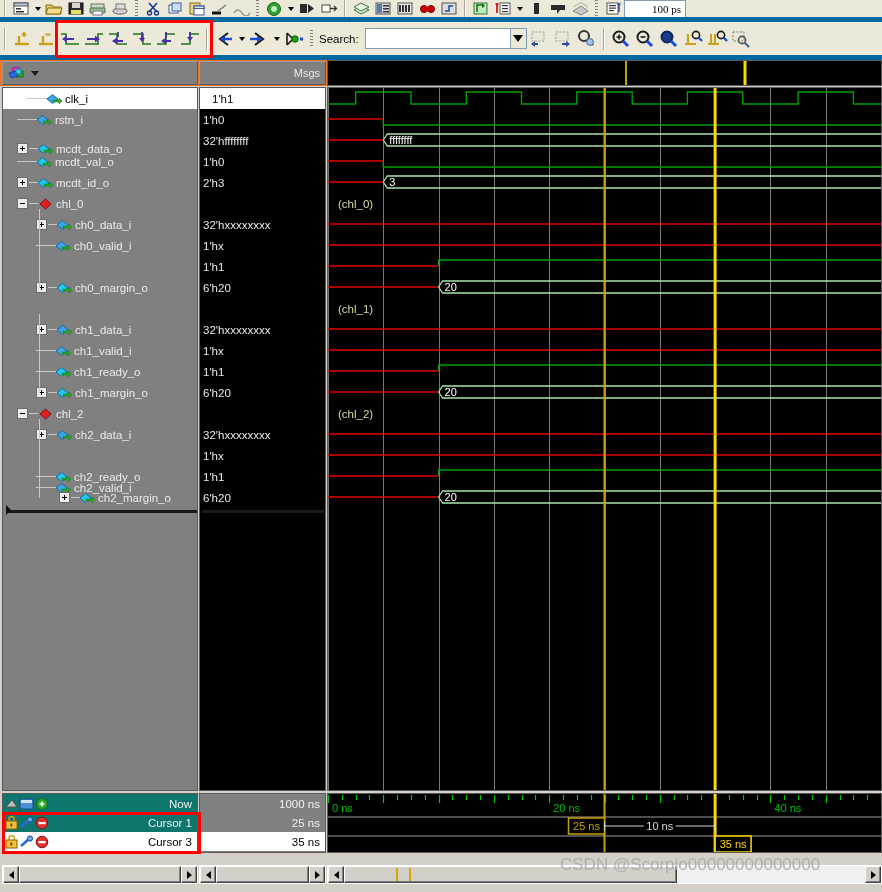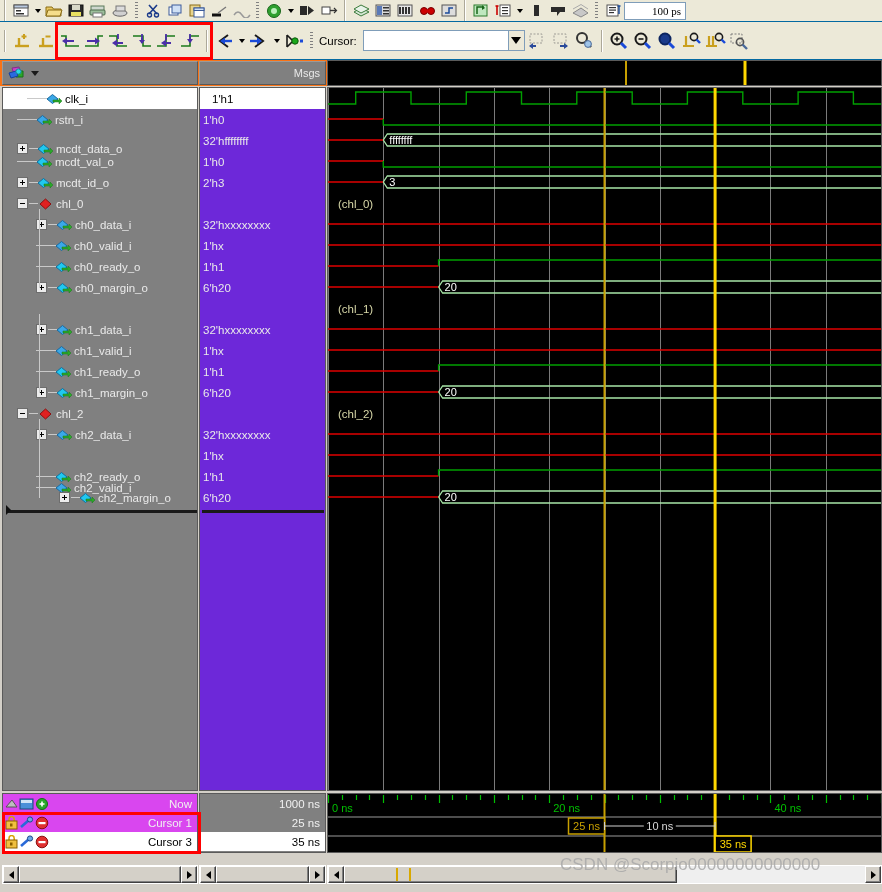--- a/index.html
+++ b/index.html
@@ -10,21 +10,21 @@
     font-size: 11px;
     background: #d4d0c8;
     overflow: hidden;
   }
   #app { position: relative; width: 882px; height: 892px; }
 
   
   .toolbar {
     position: absolute; left: 0; width: 882px;
     background: #ece9d8;
-    border-bottom: 1px solid #0369a1;
+    border-bottom: 5px solid #0369a1;
     display: flex; align-items: center;
   }
   #toolbar-top { top: 0; height: 22px; overflow: hidden; }
   #toolbar-main { top: 22px; height: 38px; }
 
   .tb-sep {
     width: 2px; height: 22px; margin: 0 4px;
     border-left: 1px solid #aca899;
     border-right: 1px solid #fff;
     flex: 0 0 auto;
@@ -141,21 +141,21 @@
   #pane-names {
     position: absolute; left: 2px; top: 27px;
     width: 196px; height: 704px;
     background: #808080;
     border: 1px solid #5a5a5a;
     overflow: hidden;
   }
   #pane-values {
     position: absolute; left: 199px; top: 27px;
     width: 127px; height: 704px;
-    background: #6d28d9;
+    background: #000000;
     border: 1px solid #5a5a5a;
     overflow: hidden;
   }
   #pane-wave {
     position: absolute; left: 327px; top: 27px;
     width: 555px; height: 704px;
     background: #000;
     border: 1px solid #5a5a5a;
     overflow: hidden;
   }
@@ -211,21 +211,21 @@
   
   .sig-ico { width: 15px; height: 12px; flex: 0 0 auto; position: relative; }
 
   
   #wave-svg { position: absolute; left: 0; top: 0; }
 
   
   #cursor-pane-names {
     position: absolute; left: 2px; top: 733px;
     width: 196px; height: 60px;
-    background: #d946ef; border: 1px solid #5a5a5a;
+    background: #0f766e; border: 1px solid #5a5a5a;
   }
   #cursor-pane-values {
     position: absolute; left: 199px; top: 733px;
     width: 127px; height: 60px;
     background: #808080; border: 1px solid #5a5a5a;
   }
   #cursor-pane-wave {
     position: absolute; left: 327px; top: 733px;
     width: 555px; height: 60px;
     background: #000; border: 1px solid #5a5a5a;
@@ -571,21 +571,21 @@
     <div class="tb-btn">
       <svg width="24" height="22">
         <path d="M5 5 L11 11 L5 17 M5 5 L5 17" stroke="#1a1a1a" stroke-width="1.6" fill="none"></path>
         <circle cx="13" cy="11" r="3.2" fill="#1aa81a" stroke="#0d5a0d"></circle>
         <rect x="18" y="9.5" width="3" height="3" fill="#1a4ad8"></rect>
       </svg>
     </div>
 
     <div class="dotsep"></div>
 
-    <div class="search-label">Cursor:</div>
+    <div class="search-label">Search:</div>
     <div class="search-combo">
       <input class="search-input" type="text" value="" placeholder="" style="">
       <div class="search-drop"></div>
     </div>
 
     <div class="tb-btn">
       <svg width="22" height="22">
         <g opacity=".6">
             <path d="M4 4 L16 4 L16 13 L4 13 Z" fill="none" stroke="#6d6d6d" stroke-dasharray="2 1.5"></path>
           </g>
@@ -750,30 +750,20 @@
         </div>
         <div class="row name-row" style="top: 147px;">
           <span class="indent" style="width:31px"></span>
           <span class="treeline"></span>
           <span class="connector"></span>
           <span class="sig-ico"><svg width="17" height="13" style="margin-left:-1px">
               <path d="M6.5 1.5 L12 6 L6.5 10.5 L1 6 Z" fill="#3aa8e8" stroke="#1a6aa0"></path>
               <path d="M7 7 L13 7 L13 5 L16 8 L13 11 L13 9 L7 9 Z" fill="#2aa82a" stroke="#1a7a1a" stroke-width=".5"></path>
             </svg></span>
           <span class="nm">ch0_valid_i</span>
-        </div>
-        <div class="row name-row" style="top: 168px;">
-          <span class="indent" style="width:31px"></span>
-          <span class="treeline"></span>
-          <span class="connector"></span>
-          <span class="sig-ico"><svg width="17" height="13" style="margin-left:-1px">
-              <path d="M6.5 1.5 L12 6 L6.5 10.5 L1 6 Z" fill="#20c8f0" stroke="#1070a0"></path>
-              <path d="M7 7 L13 7 L13 5 L16 8 L13 11 L13 9 L7 9 Z" fill="#2aa82a" stroke="#1a7a1a" stroke-width=".5"></path>
-            </svg></span>
-          <span class="nm">ch0_ready_o</span>
         </div>
         <div class="row name-row" style="top: 189px;">
           <span class="indent" style="width:31px"></span>
           <span class="expander plus"></span>
           <span class="connector"></span>
           <span class="sig-ico"><svg width="17" height="13" style="margin-left:-1px">
               <path d="M6.5 1.5 L12 6 L6.5 10.5 L1 6 Z" fill="#20c8f0" stroke="#1070a0"></path>
               <path d="M7 7 L13 7 L13 5 L16 8 L13 11 L13 9 L7 9 Z" fill="#2aa82a" stroke="#1a7a1a" stroke-width=".5"></path>
             </svg></span>
           <span class="nm">ch0_margin_o</span>

